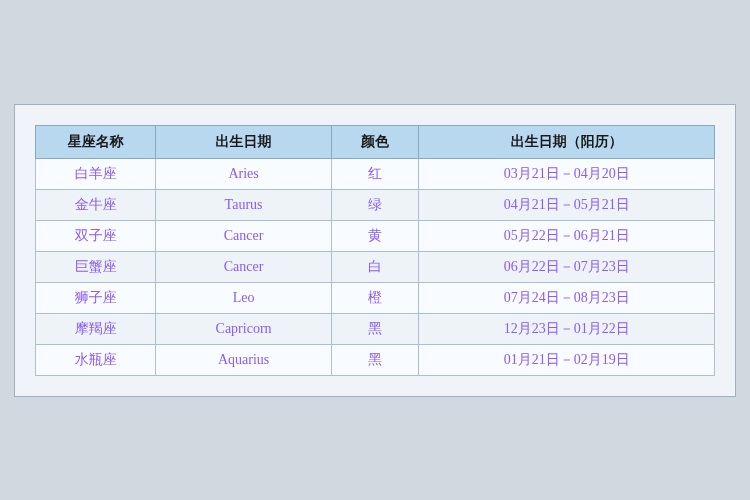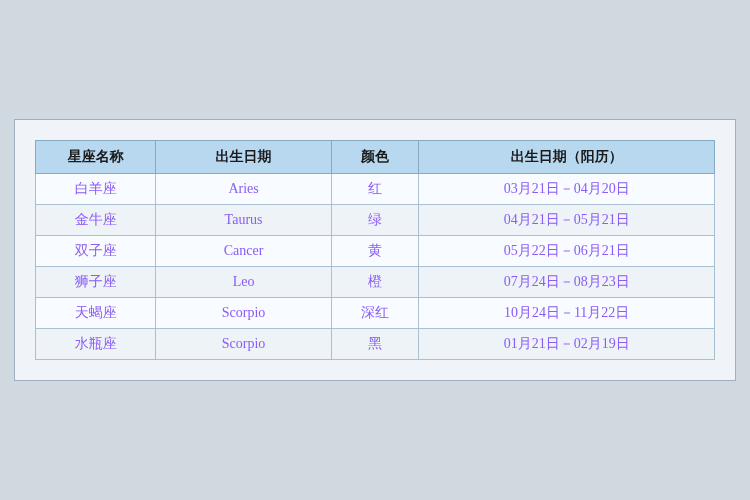--- a/index.html
+++ b/index.html
@@ -75,32 +75,38 @@
           <td>绿</td>
           <td>04月21日－05月21日</td>
         </tr>
         <tr>
           <td>双子座</td>
           <td>Cancer</td>
           <td>黄</td>
           <td>05月22日－06月21日</td>
         </tr>
         <tr>
+          <td>巨蟹座</td>
+          <td>Cancer</td>
+          <td>白</td>
+          <td>06月22日－07月23日</td>
+        </tr>
+        <tr>
           <td>狮子座</td>
           <td>Leo</td>
           <td>橙</td>
           <td>07月24日－08月23日</td>
         </tr>
         <tr>
-          <td>天蝎座</td>
-          <td>Scorpio</td>
-          <td>深红</td>
-          <td>10月24日－11月22日</td>
+          <td>摩羯座</td>
+          <td>Capricorn</td>
+          <td>黑</td>
+          <td>12月23日－01月22日</td>
         </tr>
         <tr>
           <td>水瓶座</td>
-          <td>Scorpio</td>
+          <td>Aquarius</td>
           <td>黑</td>
           <td>01月21日－02月19日</td>
         </tr>
       </tbody>
   </table>
 </div>
 
 </body></html>

